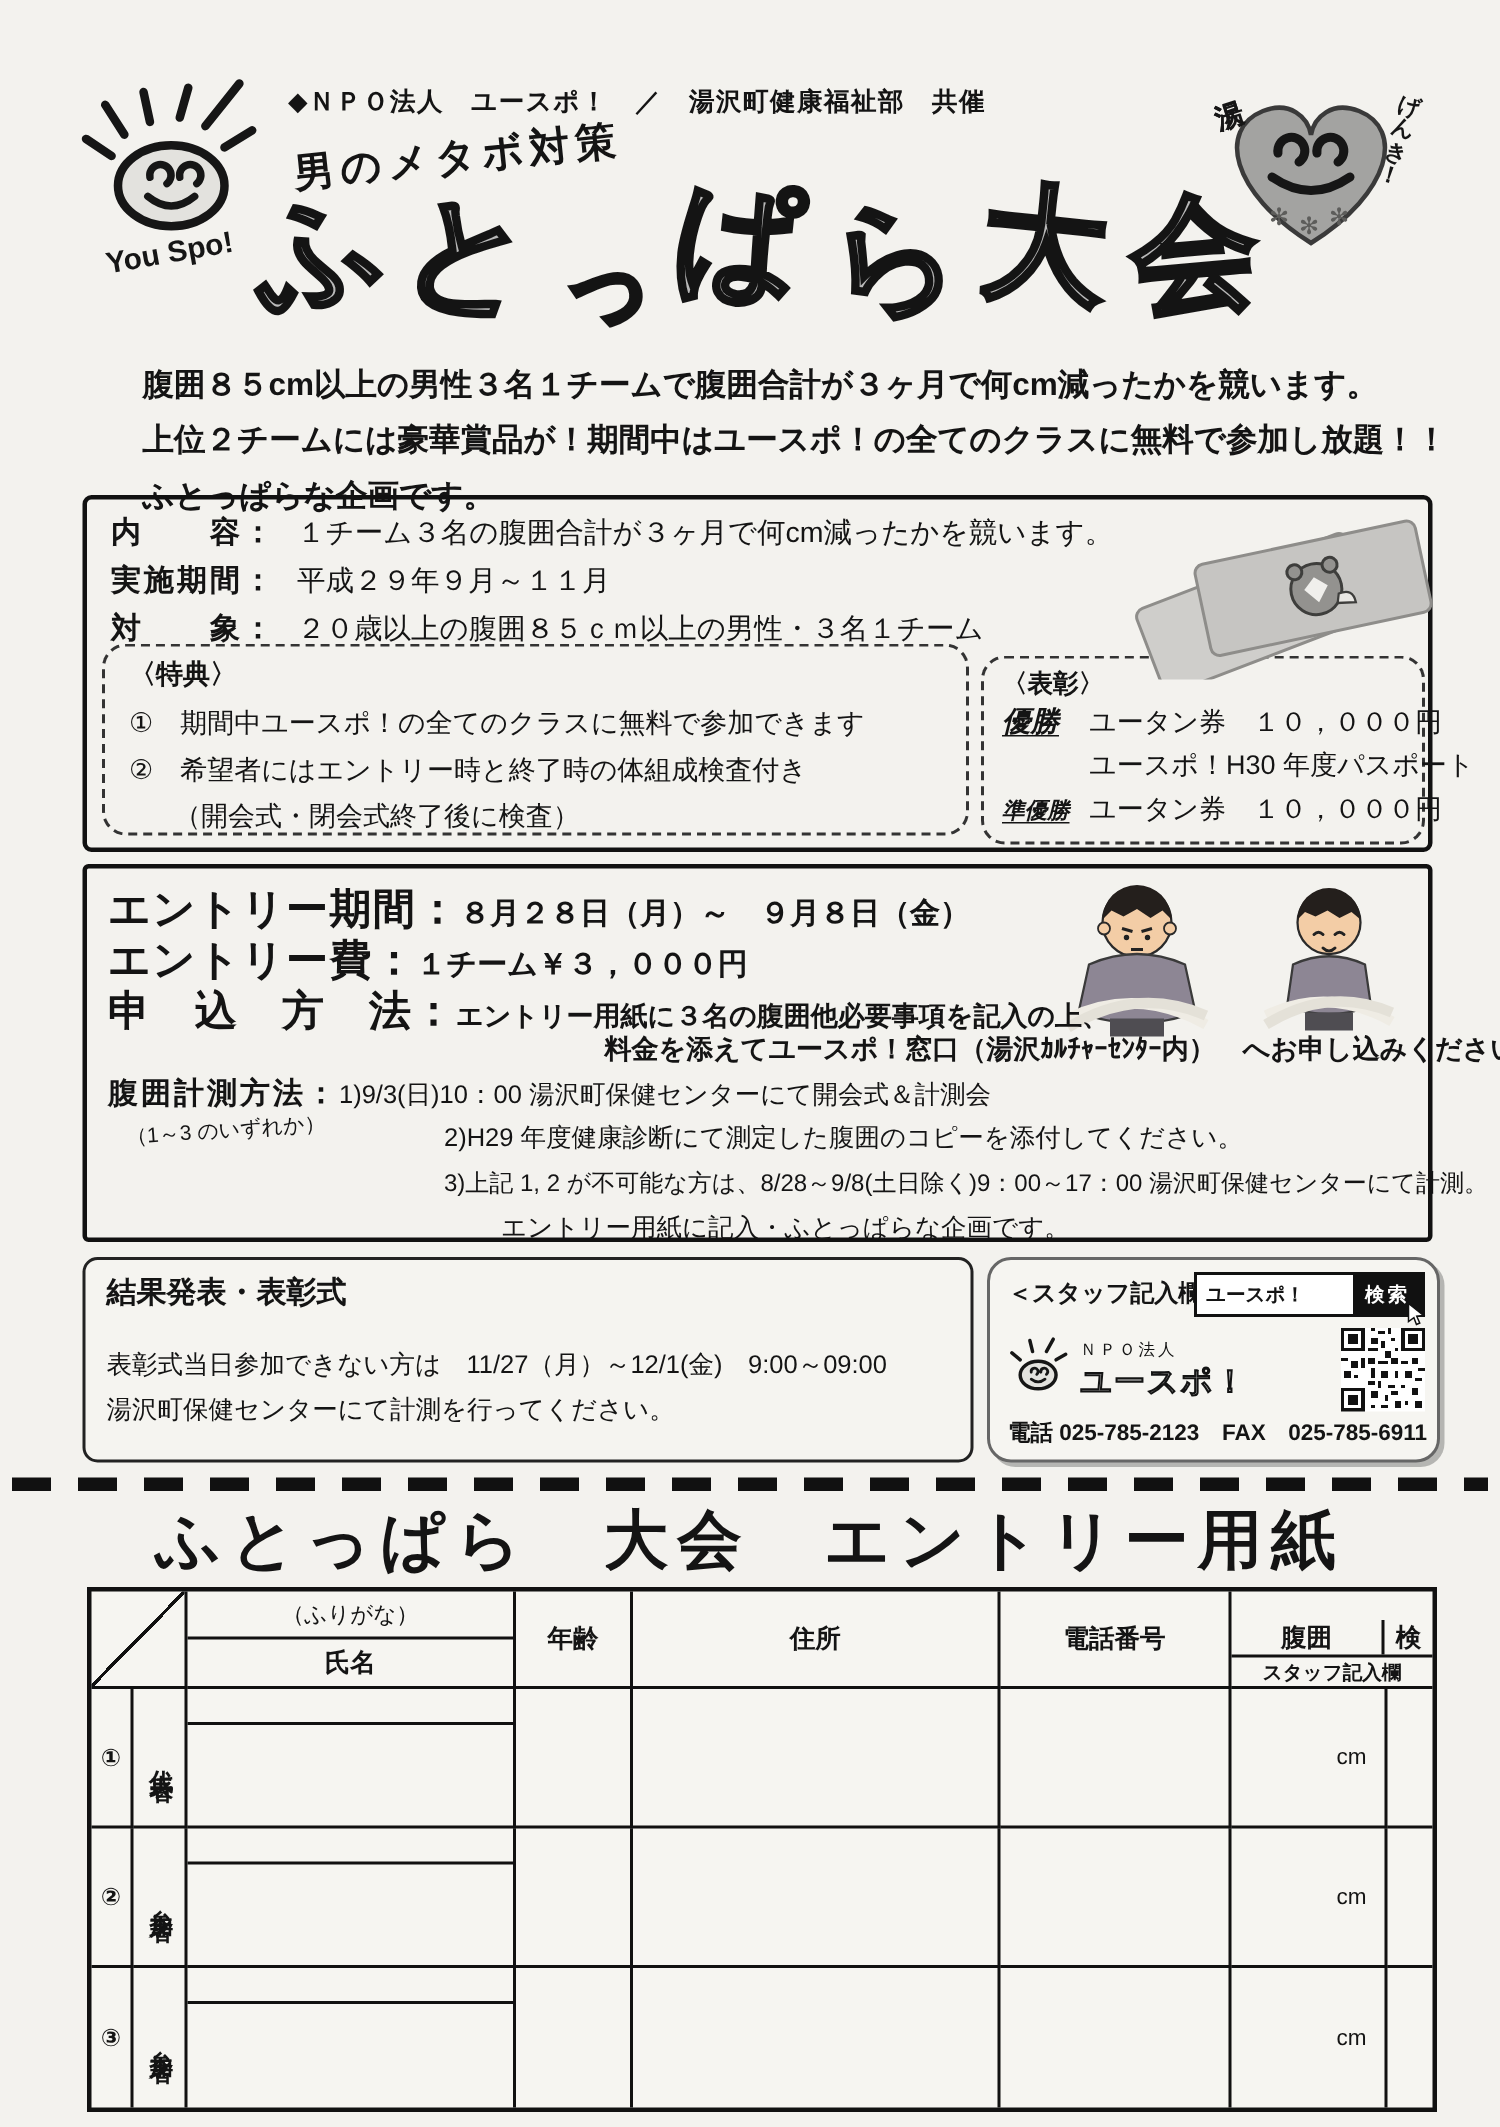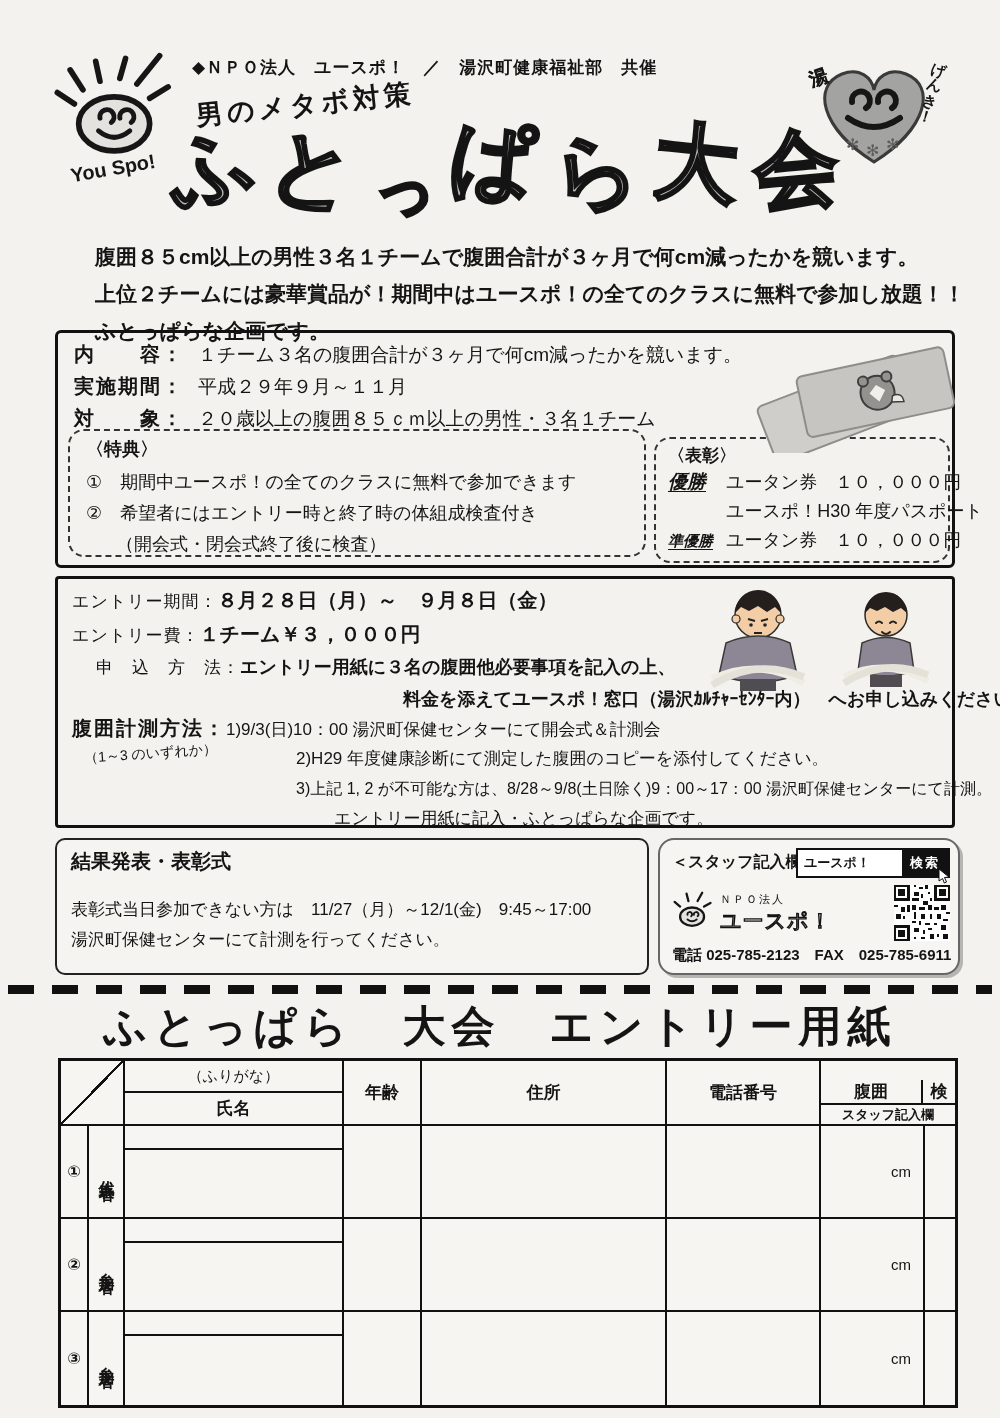--- a/index.html
+++ b/index.html
@@ -44,23 +44,23 @@
           box-sizing:border-box;padding:5px 12px;font-size:18px;}
   .hyosho .t-title{font-weight:bold;font-size:17px;}
   .hyosho .prow{line-height:29px;white-space:nowrap;}
   .hyosho .rank{display:inline-block;width:58px;font-weight:bold;font-size:19px;text-decoration:underline;text-underline-offset:3px;font-style:italic;}
   .hyosho .rank.small{font-size:15px;}
   .tickets{position:absolute;left:688px;top:6px;width:218px;height:114px;}
 
   
   .box2{position:absolute;left:55px;top:576px;width:900px;height:252px;border:3px solid #111;border-radius:4px;box-sizing:border-box;}
   .erow{position:absolute;left:14px;white-space:nowrap;}
-  .erow .elabel{font-weight:normal;font-size:17px;letter-spacing:1px;}
+  .erow .elabel{font-weight:bold;font-size:28px;letter-spacing:1px;}
   .erow .evalue{font-weight:600;font-size:20px;}
-  .erow1{top:8px;} .erow2{top:42px;} .erow3{top:76px;margin-left:24px;}
+  .erow1{top:8px;} .erow2{top:42px;} .erow3{top:76px;}
   .erow3 .evalue{font-size:18px;}
   .eapply2{position:absolute;left:345px;top:108px;font-weight:600;font-size:18px;white-space:nowrap;}
   .emeasure{position:absolute;left:14px;top:136px;white-space:nowrap;}
   .emeasure .elabel{font-weight:bold;font-size:20px;letter-spacing:2px;}
   .emeasure .mitem{font-size:17px;font-weight:500;}
   .mnote{position:absolute;left:26px;top:166px;font-size:14px;transform:rotate(-4deg);white-space:nowrap;}
   .mitem2{position:absolute;left:238px;top:168px;font-size:17px;font-weight:500;white-space:nowrap;}
   .mitem3{position:absolute;left:238px;top:200px;font-size:16px;font-weight:500;white-space:nowrap;}
   .mitem4{position:absolute;left:276px;top:228px;font-size:17px;font-weight:500;white-space:nowrap;}
   .men{position:absolute;right:4px;top:0px;width:252px;height:120px;}
@@ -262,21 +262,21 @@
       <span class="elabel">腹囲計測方法：</span><span class="mitem">1)9/3(日)10：00 湯沢町保健センターにて開会式＆計測会</span>
     </div>
     <div class="mnote">（1～3 のいずれか）</div>
     <div class="mitem2">2)H29 年度健康診断にて測定した腹囲のコピーを添付してください。</div>
     <div class="mitem3">3)上記 1, 2 が不可能な方は、8/28～9/8(土日除く)9：00～17：00 湯沢町保健センターにて計測。</div>
     <div class="mitem4">エントリー用紙に記入・ふとっぱらな企画です。</div>
   </div>
 
   <div class="resultbox">
     <div class="r-title">結果発表・表彰式</div>
-    <div class="r-line">表彰式当日参加できない方は　11/27（月）～12/1(金)　9:45～17:00</div>
+    <div class="r-line">表彰式当日参加できない方は　11/27（月）～12/1(金)　9:00～09:00</div>
     <div class="r-line">湯沢町保健センターにて計測を行ってください。</div>
   </div>
 
   <div class="contactbox">
     <div class="c-title">＜スタッフ記入欄＞</div>
     <div class="searchmock">
       <div class="search-field">ユースポ！</div>
       <div class="search-btn">
         <span>検索</span>
         <svg class="cursor" width="14" height="16" viewBox="0 0 14 16">

